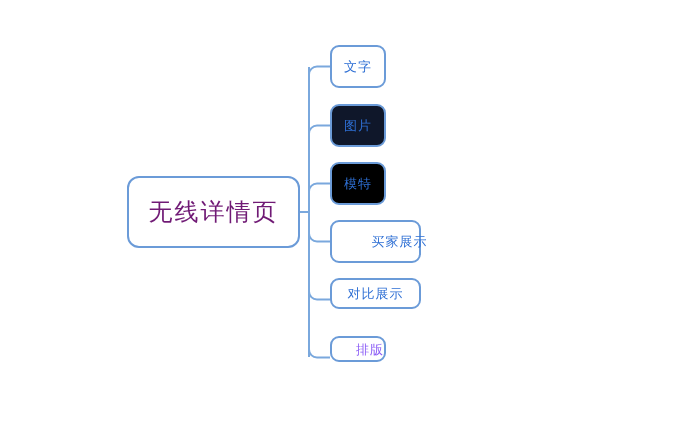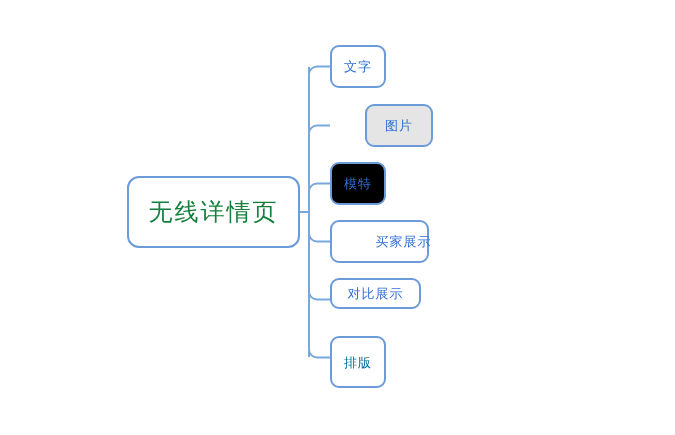--- a/index.html
+++ b/index.html
@@ -62,38 +62,38 @@
       <path d="M 300 212 L 309 212" fill="none" stroke="#7aa8dd" stroke-width="2" stroke-linecap="butt"></path>
       <path d="M 309 67 L 309 357" fill="none" stroke="#7aa8dd" stroke-width="2" stroke-linecap="butt"></path>
       <path d="M 309 74.5 A 8 8 0 0 1 317 66.5 L 330 66.5" fill="none" stroke="#7aa8dd" stroke-width="2" stroke-linecap="butt"></path>
       <path d="M 309 133.5 A 8 8 0 0 1 317 125.5 L 330 125.5" fill="none" stroke="#7aa8dd" stroke-width="2" stroke-linecap="butt"></path>
       <path d="M 309 191.5 A 8 8 0 0 1 317 183.5 L 330 183.5" fill="none" stroke="#7aa8dd" stroke-width="2" stroke-linecap="butt"></path>
       <path d="M 309 233.5 A 8 8 0 0 0 317 241.5 L 330 241.5" fill="none" stroke="#7aa8dd" stroke-width="2" stroke-linecap="butt"></path>
       <path d="M 309 291.5 A 8 8 0 0 0 317 299.5 L 330 299.5" fill="none" stroke="#7aa8dd" stroke-width="2" stroke-linecap="butt"></path>
       <path d="M 309 349.5 A 8 8 0 0 0 317 357.5 L 330 357.5" fill="none" stroke="#7aa8dd" stroke-width="2" stroke-linecap="butt"></path>
     </svg>
 
-  <div class="node root" id="root-node" style="left: 127px; top: 176px; width: 173px; height: 72px; border-color: rgb(107, 155, 216); color: #15803d; background: rgb(255, 255, 255);">
+  <div class="node root" id="root-node" style="left: 127px; top: 176px; width: 173px; height: 72px; border-color: rgb(107, 155, 216); color: #701a75; background: rgb(255, 255, 255);">
     <span class="node-label">无线详情页</span>
   </div>
 
   <div id="children-host">
       <div class="node child" style="left: 330px; top: 45px; width: 56px; height: 43px; border-color: rgb(107, 155, 216); color: rgb(46, 111, 212); background: rgb(255, 255, 255);">
         <span class="node-label">文字</span>
       </div>
-      <div class="node child" style="left: 330px; top: 104px; width: 68px; height: 43px; border-color: rgb(107, 155, 216); color: rgb(46, 111, 212); background: #e5e5e5; margin-left: 35px;">
+      <div class="node child" style="left: 330px; top: 104px; width: 56px; height: 43px; border-color: rgb(107, 155, 216); color: rgb(46, 111, 212); background: #0f172a;">
         <span class="node-label">图片</span>
       </div>
       <div class="node child" style="left: 330px; top: 162px; width: 56px; height: 43px; border-color: rgb(107, 155, 216); color: rgb(46, 111, 212); background: #000000;">
         <span class="node-label">模特</span>
       </div>
-      <div class="node child" style="left: 330px; top: 220px; width: 99px; height: 43px; border-color: rgb(107, 155, 216); color: rgb(46, 111, 212); background: rgb(255, 255, 255); padding-left: 48px;">
+      <div class="node child" style="left: 330px; top: 220px; width: 91px; height: 43px; border-color: rgb(107, 155, 216); color: rgb(46, 111, 212); background: rgb(255, 255, 255); padding-left: 48px;">
         <span class="node-label">买家展示</span>
       </div>
       <div class="node child" style="left: 330px; top: 278px; width: 91px; height: 31px; border-color: rgb(107, 155, 216); color: rgb(46, 111, 212); background: rgb(255, 255, 255);">
         <span class="node-label">对比展示</span>
       </div>
-      <div class="node child" style="left: 330px; top: 336px; width: 56px; height: 52px; border-color: rgb(107, 155, 216); color: #0369a1; background: rgb(255, 255, 255);">
+      <div class="node child" style="left: 330px; top: 336px; width: 56px; height: 26px; border-color: rgb(107, 155, 216); color: #8b5cf6; background: rgb(255, 255, 255); justify-content: flex-end;">
         <span class="node-label">排版</span>
       </div>
     </div>
 
 </div>
 
 </body></html>

